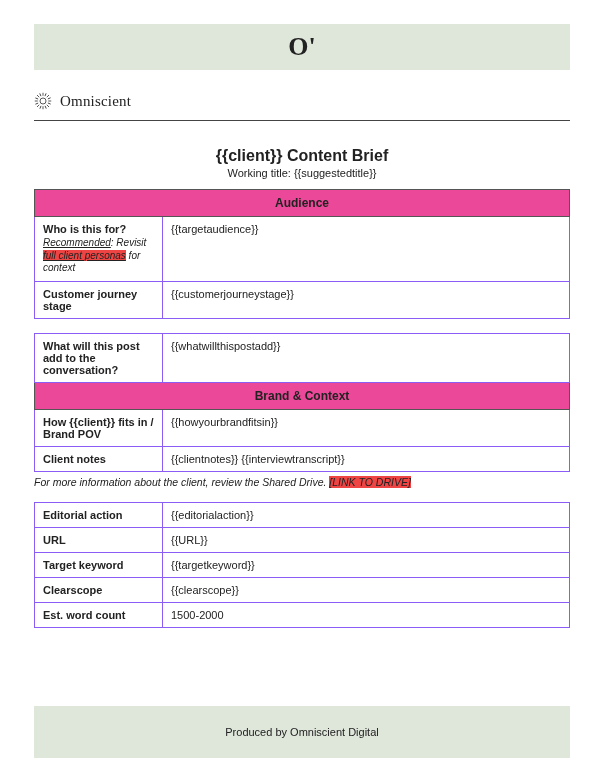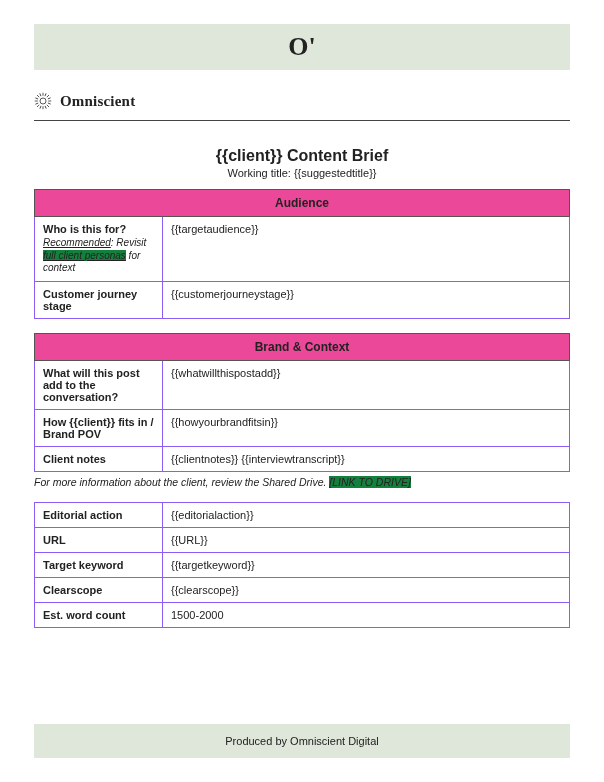--- a/index.html
+++ b/index.html
@@ -28,21 +28,20 @@
     font-weight: 600;
     font-family: Georgia, serif;
   }
   .brandrow {
     display: flex;
     align-items: center;
     gap: 8px;
     padding-bottom: 10px;
     border-bottom: 1px solid #444;
     margin-bottom: 26px;
-    font-weight: bold;
   }
   .sun-icon {
     width: 18px; height: 18px;
   }
   .brandname {
     font-family: Georgia, "Times New Roman", serif;
     font-size: 15px;
     letter-spacing: 0.2px;
   }
   .titleblock {
@@ -81,36 +80,36 @@
     font-weight: 700;
   }
   .sublabel {
     font-weight: 400;
     font-style: italic;
     font-size: 10px;
     line-height: 1.25;
     margin-top: 2px;
   }
   .hl {
-    background: #15803d;
+    background: #ef4444;
   }
   .underline { text-decoration: underline; margin-top: 23px; }
   .footnote {
     text-align: left;
     font-style: italic;
     font-size: 10.5px;
     margin-top: -10px;
     margin-bottom: 14px;
   }
   .footer {
     position: absolute;
     left: 34px; right: 34px;
     bottom: 24px;
     background: #dfe6da;
-    height: 34px;
+    height: 52px;
     display: flex;
     align-items: center;
     justify-content: center;
     font-size: 11px;
   }
 </style>
 </head>
 <body>
 
 <div class="page">
@@ -168,26 +167,26 @@
     <tr>
       <td class="label">Customer journey stage</td>
       <td>{{customerjourneystage}}</td>
     </tr>
   </tbody>
     </table>
 
   <table class="sec">
     <tbody>
         <tr>
+      <td class="label">What will this post add to the conversation?</td>
+      <td>{{whatwillthispostadd}}</td>
+    </tr>
+    <tr>
           <th class="secheader" colspan="2">Brand &amp; Context</th>
         </tr>
-    <tr>
-      <td class="label">What will this post add to the conversation?</td>
-      <td>{{whatwillthispostadd}}</td>
-    </tr>
     <tr>
       <td class="label">How {{client}} fits in / Brand POV</td>
       <td>{{howyourbrandfitsin}}</td>
     </tr>
     <tr>
       <td class="label">Client notes</td>
       <td>{{clientnotes}} {{interviewtranscript}}</td>
     </tr>
   </tbody>
     </table>

